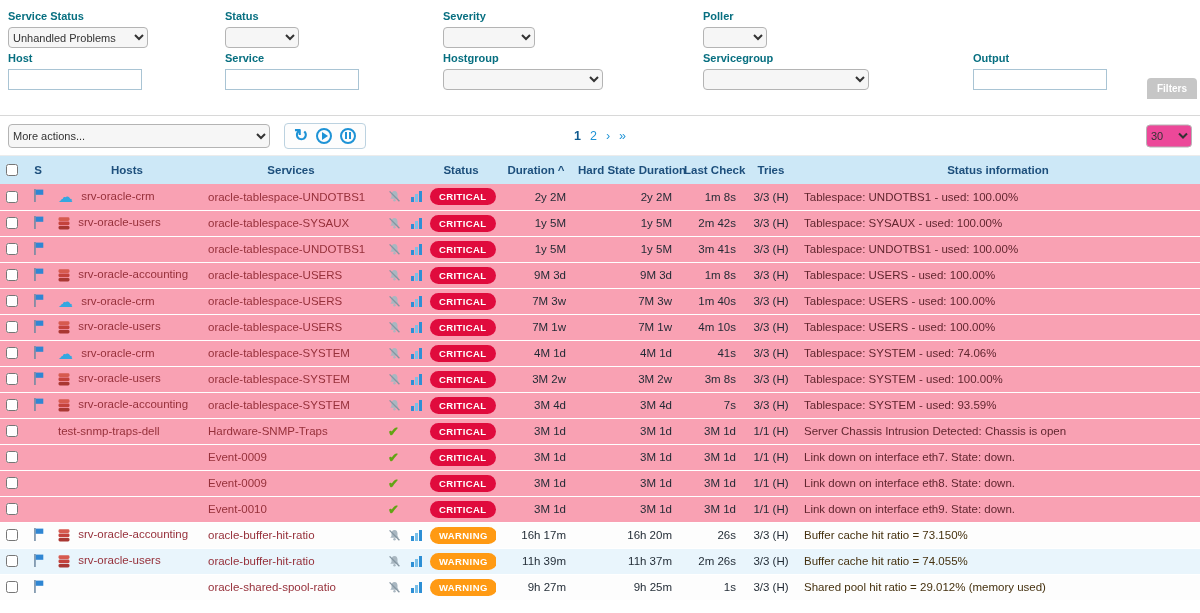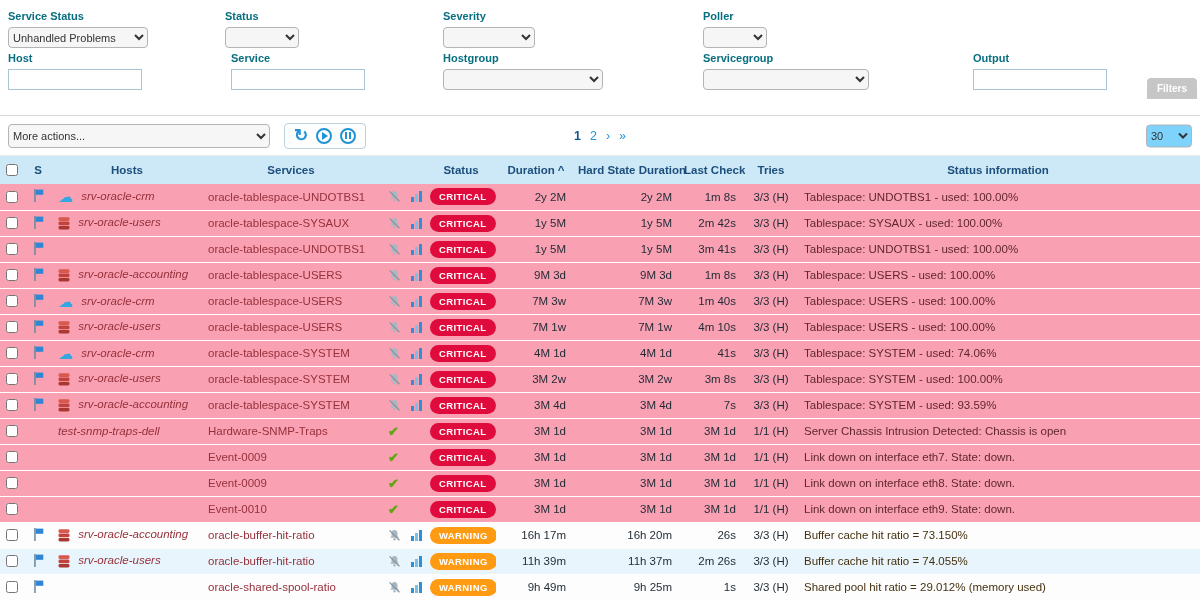--- a/index.html
+++ b/index.html
@@ -30,34 +30,34 @@
   .refresh-glyph { font-size:17px; font-weight:bold; line-height:1; }
   .circle { width:16px; height:16px; border:2px solid var(--accent,#1e93d6); border-radius:50%; }
   .play-tri { width:0; height:0; border-left:6px solid var(--accent,#1e93d6);
               border-top:4px solid transparent; border-bottom:4px solid transparent; margin-left:2px; }
   .pause-bars b { display:inline-block; width:2px; height:7px; background:var(--accent,#1e93d6); margin:0 1px; }
   .pagination { position:absolute; left:50%; top:50%; transform:translate(-50%,-50%);
                 display:flex; gap:9px; font-size:12.5px; }
   .pg { color:var(--accent,#1e93d6); cursor:pointer; }
   .pg.current { color:#0f5a8e; font-weight:bold; }
   .page-size { position:absolute; right:8px; top:50%; transform:translateY(-50%); }
-  .page-size select { width:46px; height:23px; border:1px solid #b4b4b4; background:#7dd3fc; border-radius:4px; }
+  .page-size select { width:46px; height:23px; border:1px solid #b4b4b4; background:#ec4899; border-radius:4px; }
   
   table { border-collapse:collapse; table-layout:fixed; width:1200px; font-size:11.5px; }
   thead th { background:var(--header-bg,#cde8f7); color:#1d4f7c; font-weight:bold; height:28px;
              font-size:11.5px; text-align:center; padding:0 2px; cursor:pointer; white-space:nowrap; }
   .caret { font-weight:bold; margin-left:3px; }
   tbody td { height:26px; padding:0 4px; vertical-align:middle; white-space:nowrap; overflow:hidden; color:#1f2933; }
   tbody tr { border-bottom:1px solid rgba(255,255,255,0.55); }
   tr.row-critical { background:var(--row-critical,#f9a1b3); }
   tr.row-warning  { background:#fdfdfd; }
   tr.row-warning.row-alt { background:#e9f5fc; }
   .c-check { text-align:center; }
   .c-s { text-align:center; }
-  .c-host { padding-left:6px;font-style:italic; }
+  .c-host { padding-left:6px; }
   .c-svc  { padding-left:6px; }
   .c-icons { text-align:left; padding-left:8px; }
   .c-status { text-align:center; }
   .num { text-align:right; padding-right:10px; }
   .c-tries { text-align:center; }
   .c-info { padding-left:8px; }
   tr.row-critical .c-info { color:#61262f; }
   tr.row-warning  .c-info { color:#45310f; }
   .lnk { color:var(--link,#96303a); text-decoration:none; cursor:pointer; }
   .hicon { margin-right:5px; vertical-align:middle; }
@@ -93,21 +93,21 @@
   </div>
   <div class="ff" style="left:703px; top:10px">
     <label>Poller</label>
     <select style="width:64px"><option></option></select>
   </div>
 
   <div class="ff" style="left:8px; top:52px">
     <label>Host</label>
     <input type="text" style="width: 134px;" value="">
   </div>
-  <div class="ff" style="left:231px; top:52px">
+  <div class="ff" style="left:225px; top:52px">
     <label>Service</label>
     <input type="text" style="width: 134px;" value="">
   </div>
   <div class="ff" style="left:443px; top:52px">
     <label>Hostgroup</label>
     <select style="width:160px"><option></option></select>
   </div>
   <div class="ff" style="left:703px; top:52px">
     <label>Servicegroup</label>
     <select style="width:166px"><option></option></select>
@@ -706,20 +706,20 @@
             <line x1="1.6" y1="1.4" x2="11.4" y2="11.2" stroke="#8595a1" stroke-width="1.3"></line>
           </svg>
       <span class="chart">
             <b style="height:5px"></b>
             <b class="lt" style="height:8px"></b>
             <b style="height:11px"></b>
           </span>
       
     </td>
     <td class="c-status"><span class="badge b-warning">WARNING</span></td>
-    <td class="num">9h 49m</td>
+    <td class="num">9h 27m</td>
     <td class="num">9h 25m</td>
     <td class="num">1s</td>
     <td class="c-tries">3/3 (H)</td>
     <td class="c-info">Shared pool hit ratio = 29.012% (memory used)</td>
   </tr>
     </tbody>
 </table>
 
 </body></html>

